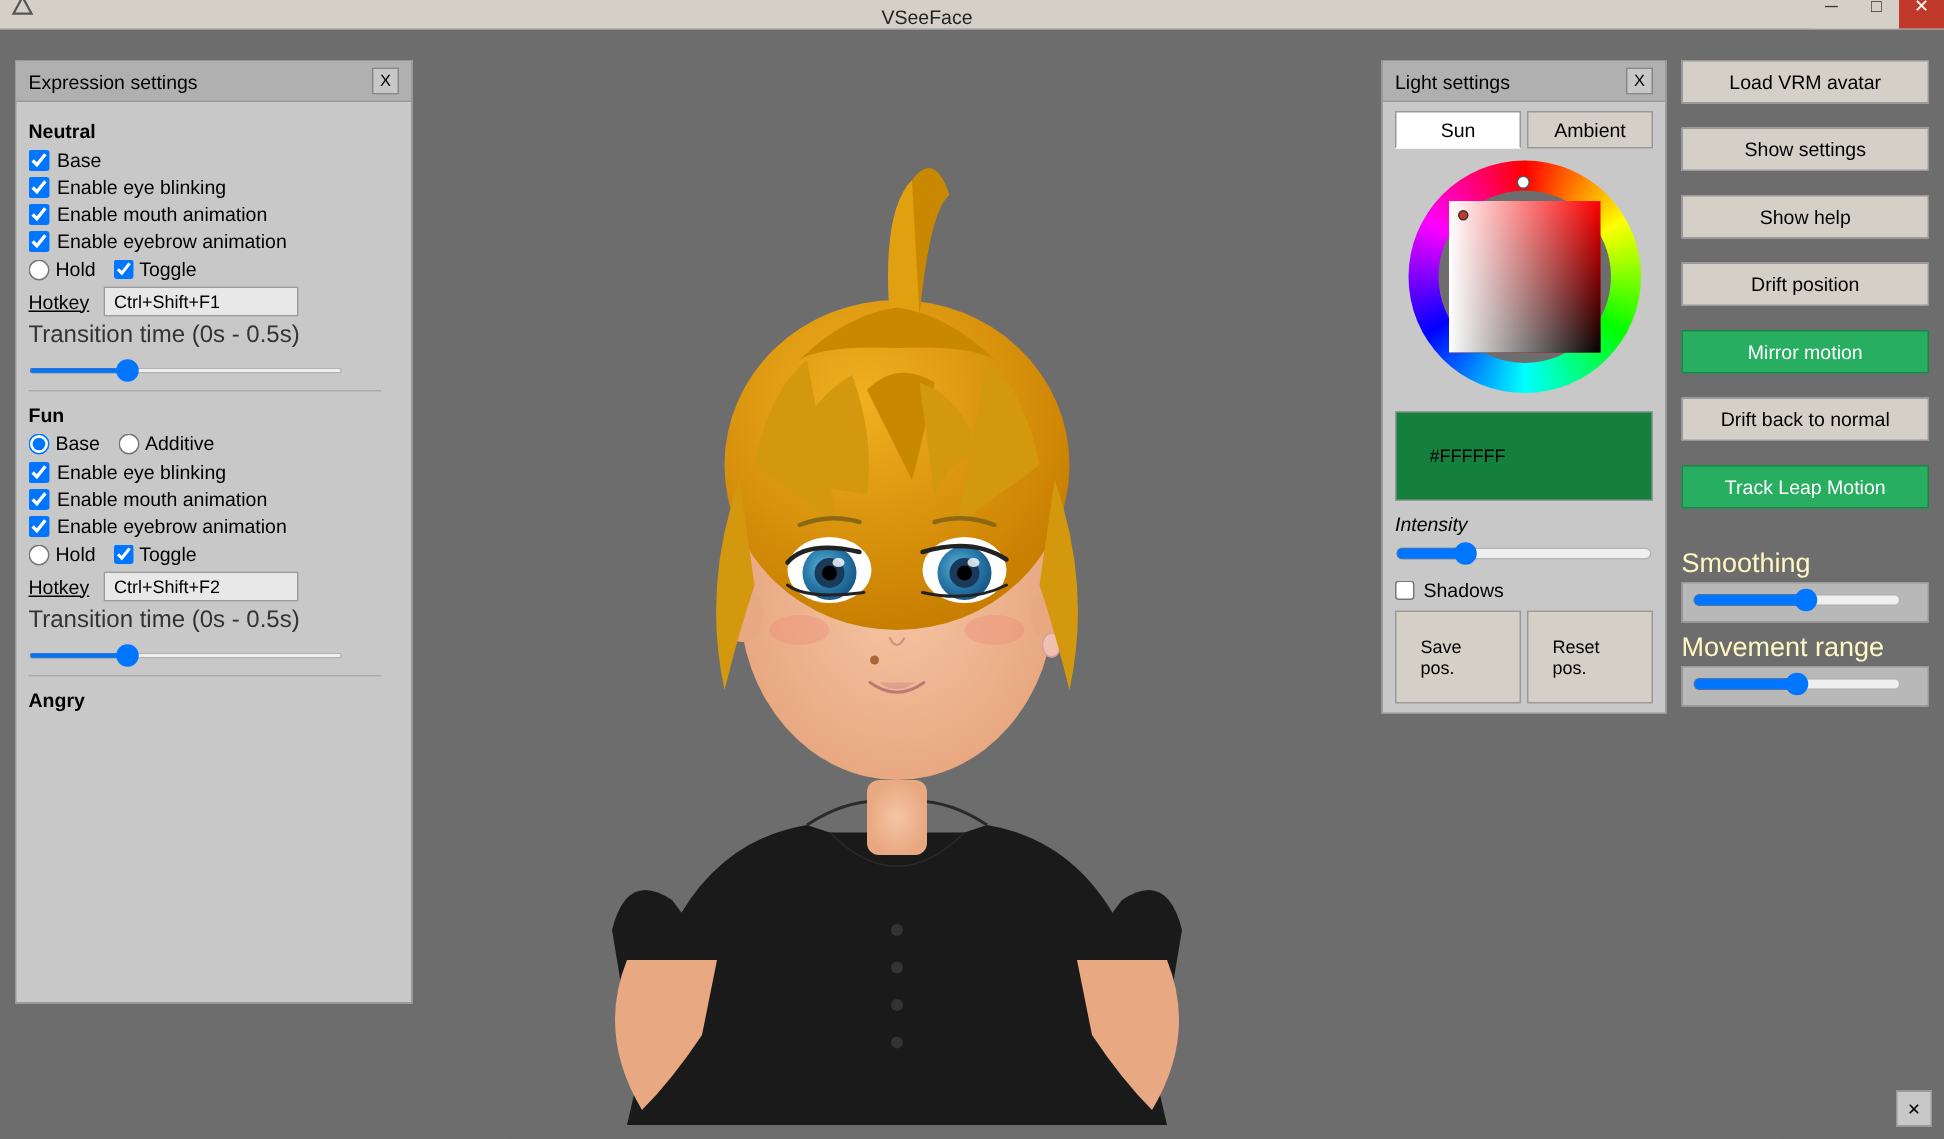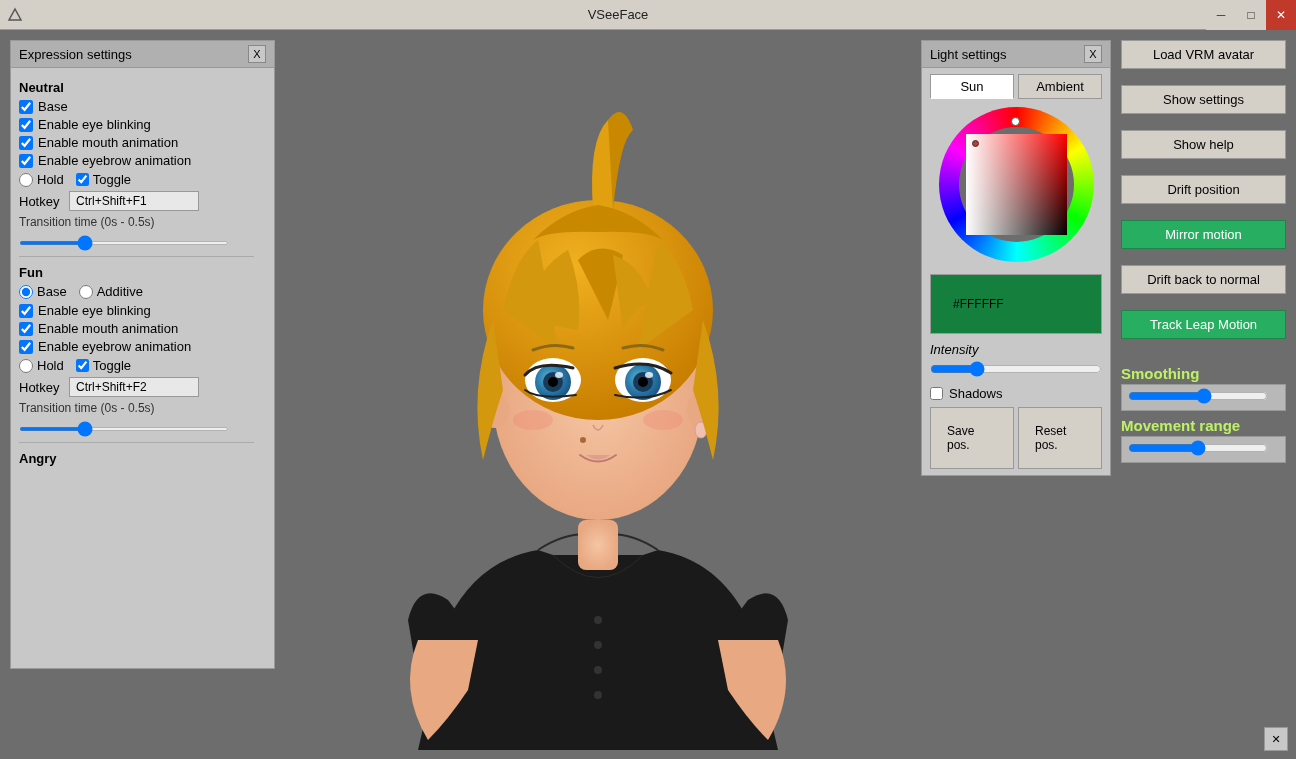--- a/index.html
+++ b/index.html
@@ -9,24 +9,24 @@
       background: #6d6d6d;
       width: 1296px;
       height: 759px;
       overflow: hidden;
       position: relative;
     }
 
     
     #titlebar {
       width: 100%;
-      height: 30px;
+      height: 20px;
       background: #d4d0c8;
       display: flex;
-      align-items: center;
+      align-items: flex-end;
       justify-content: space-between;
       border-bottom: 1px solid #999;
       position: absolute;
       top: 0; left: 0;
       z-index: 100;
     }
     #titlebar-title {
       flex: 1;
       text-align: center;
       font-size: 13px;
@@ -128,32 +128,33 @@
     }
 
     .hotkey-row {
       display: flex;
       align-items: center;
       margin: 4px 0;
     }
     .hotkey-label {
       width: 50px;
       font-size: 13px;
+      text-decoration: underline;
     }
     .hotkey-input {
       background: #e8e8e8;
       border: 1px solid #999;
       padding: 2px 6px;
       font-size: 12px;
       width: 130px;
     }
 
     .transition-row {
       margin: 4px 0;
-      font-size: 12px;
+      font-size: 16px;
       color: #333;
     }
     .slider-container {
       margin: 2px 0 8px 0;
     }
     .slider-container input[type="range"] {
       width: 210px;
       height: 4px;
     }
 
@@ -294,24 +295,23 @@
       width: 24px; height: 24px;
       background: #c8c8c8;
       border: 1px solid #999;
       display: flex; align-items: center; justify-content: center;
       font-size: 11px;
       cursor: pointer;
     }
 
     
     .range-label {
-      color: #bef264;
-      font-size: 15px;
+      color: #fef9c3;
+      font-size: 18px;
       margin-bottom: 2px;
-      font-weight: bold;
     }
     .range-slider-wrap {
       background: #b8b8b8;
       border: 1px solid #999;
       padding: 3px 6px;
       margin-bottom: 6px;
     }
     .range-slider-wrap input[type="range"] {
       width: 140px;
     }

